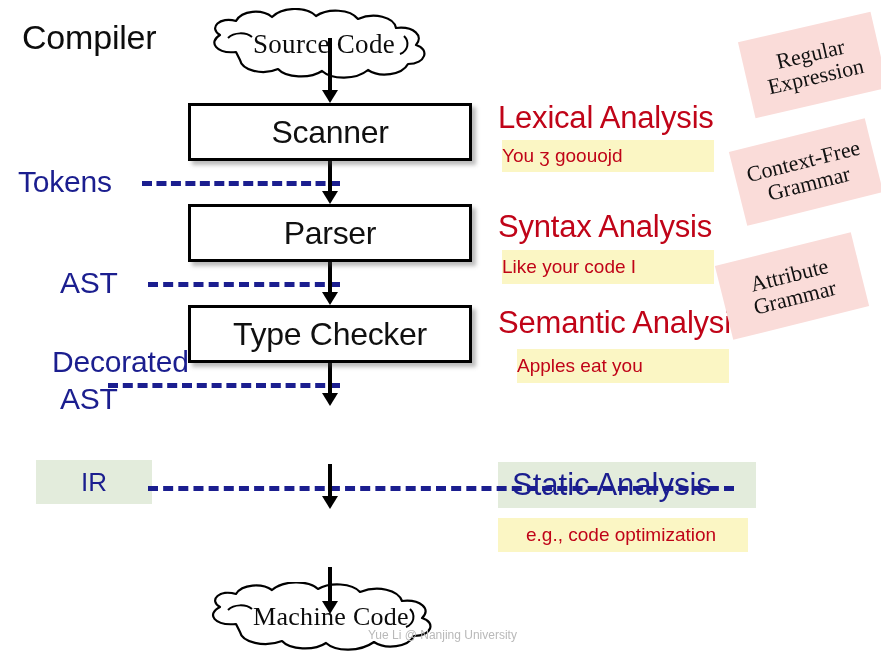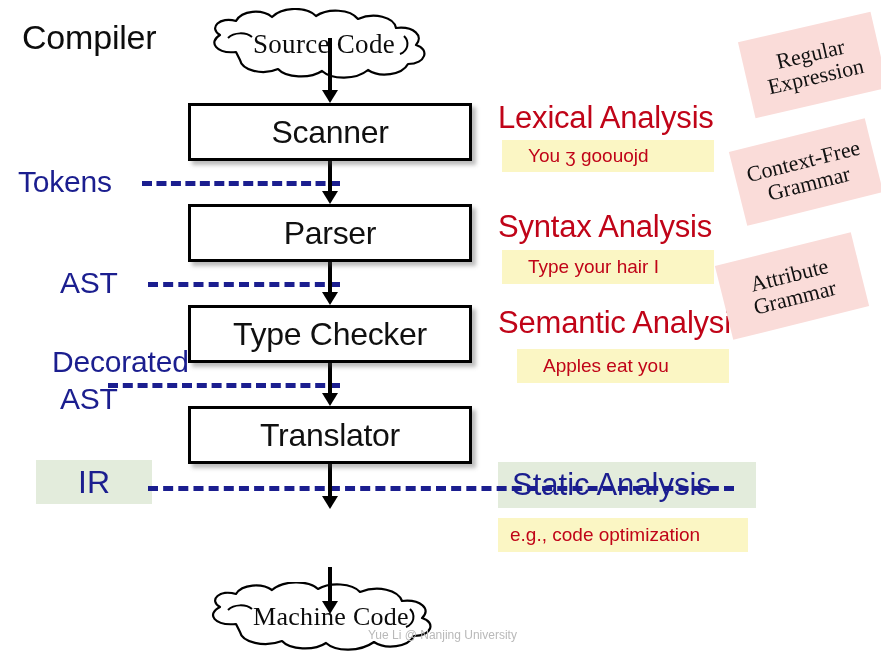--- a/index.html
+++ b/index.html
@@ -157,21 +157,21 @@
     align-items: center;
     justify-content: center;
     z-index: 1;
   }
   #green-ir {
     left: 36px; top: 460px;
     width: 116px; height: 44px;
   }
   #green-ir span {
     color: #1b1e8f;
-    font-size: 32px;
+    font-size: 26px;
   }
   #green-static {
     left: 498px; top: 462px;
     width: 258px; height: 46px;
     justify-content: flex-start;
     padding-left: 14px;
     box-sizing: border-box;
   }
   #green-static span {
     color: #1b1e8f;
@@ -197,27 +197,26 @@
     position: absolute;
     background: #fbf6c4;
     display: flex;
     align-items: center;
     z-index: 1;
   }
   .yellow-box span {
     color: #c00418;
     font-size: 19px;
     white-space: nowrap;
-    padding-left: 26px;
   }
   #yel-lexical  { left: 502px; top: 140px; width: 212px; height: 32px; }
   #yel-syntax   { left: 502px; top: 250px; width: 212px; height: 34px; }
   #yel-semantic { left: 502px; top: 349px; width: 212px; height: 34px; margin-left: 15px; }
   #yel-static   { left: 498px; top: 518px; width: 250px; height: 34px; }
-  #yel-static span { padding-left: 12px; }
+  #yel-static span { padding-left: 28px; }
 
   
   .pink-tag {
     position: absolute;
     background: #fadcd9;
     display: flex;
     align-items: center;
     justify-content: center;
     text-align: center;
     font-family: "Liberation Serif", serif;
@@ -304,23 +303,20 @@
   </div>
 
   <div class="lbl-blue" id="lbl-dast-1">Decorated</div>
   <div class="lbl-blue" id="lbl-dast-2">AST</div>
   <div class="dashline" id="dash-dast"></div>
   <div class="varrow" id="arrow-3">
     <div class="shaft"></div>
       <div class="head"></div>
   </div>
 
-  <div class="pbox" id="box-translator">
-    <span>Translator</span>
-  </div>
 
   <div class="green-box" id="green-ir">
     <span>IR</span>
   </div>
   <div class="dashline" id="dash-ir"></div>
   <div class="varrow" id="arrow-4">
     <div class="shaft"></div>
       <div class="head"></div>
   </div>
 
@@ -343,21 +339,21 @@
     <div class="cloud-label">Machine Code</div>
   </div>
 
   <div class="heading-red" id="head-lexical">Lexical Analysis</div>
   <div class="yellow-box" id="yel-lexical">
     <span>You ʒ goouojd</span>
   </div>
 
   <div class="heading-red" id="head-syntax">Syntax Analysis</div>
   <div class="yellow-box" id="yel-syntax">
-    <span>Type your hair I</span>
+    <span>Like your code I</span>
   </div>
 
   <div class="heading-red" id="head-semantic">Semantic Analysis</div>
   <div class="yellow-box" id="yel-semantic">
     <span>Apples eat you</span>
   </div>
 
   <div class="green-box" id="green-static">
     <span>Static Analysis</span>
   </div>

